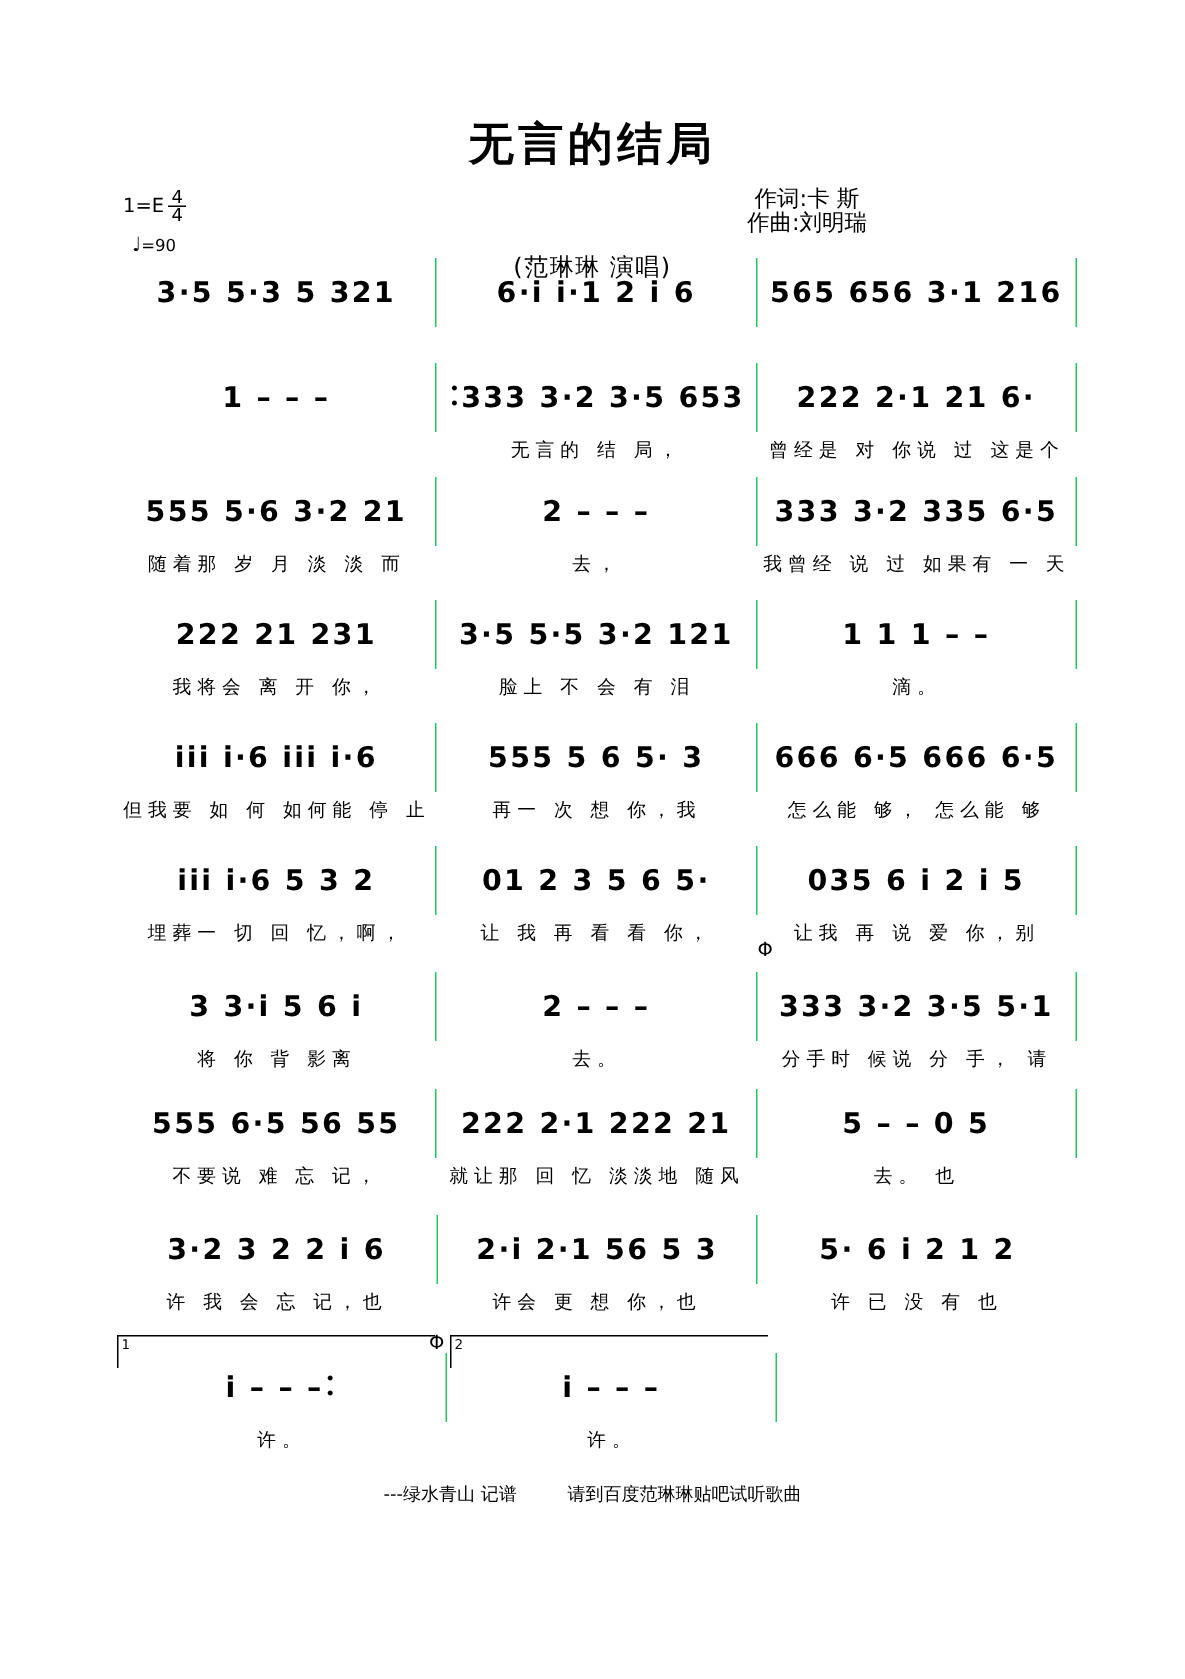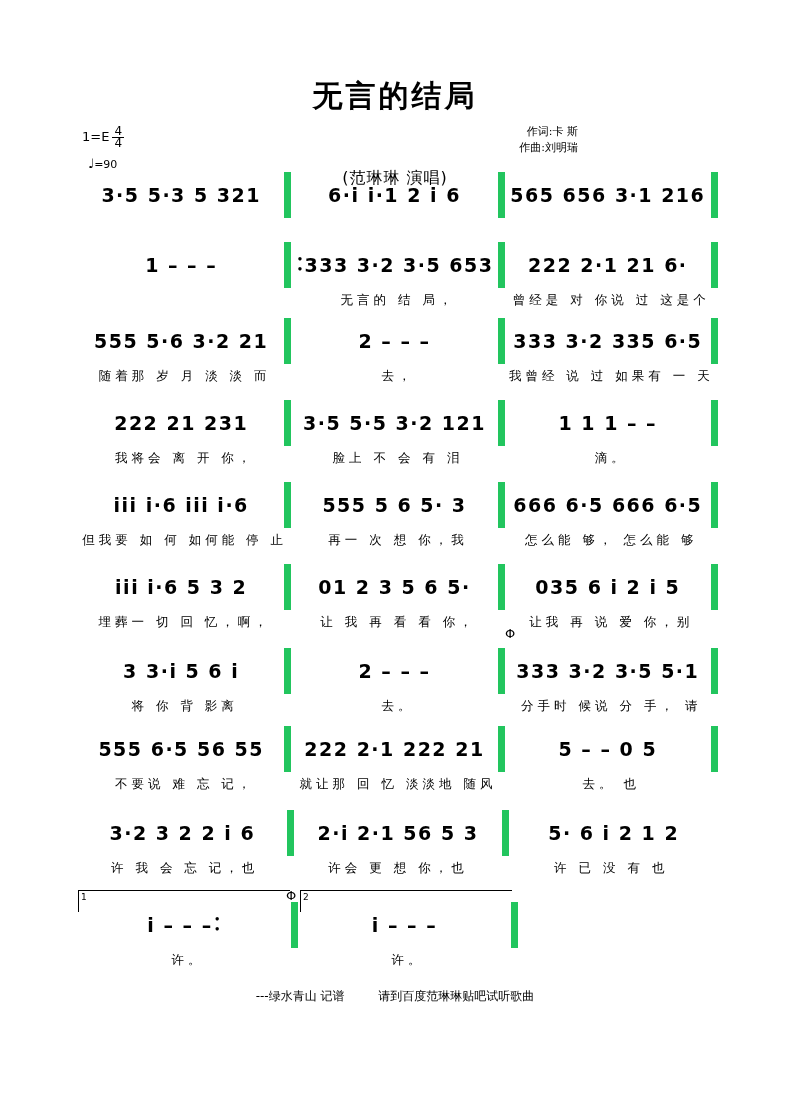--- a/index.html
+++ b/index.html
@@ -40,24 +40,24 @@
     text-align: center;
     font-size: 16px;
     font-family: "DejaVu Sans", sans-serif;
     letter-spacing: 1px;
     margin-top: 36px;
   }
   .credits {
     position: absolute;
     top: 120px;
     right: 60px;
-    font-size: 11px;
+    font-size: 15px;
     font-family: "DejaVu Sans", sans-serif;
     line-height: 16px;
-    text-align: right;
+    text-align: center;
   }
   .keysig {
     position: absolute;
     top: 122px;
     left: 82px;
     font-size: 13px;
     font-family: "DejaVu Sans", sans-serif;
   }
   .keysig .meter {
     display: inline-block;
@@ -100,21 +100,21 @@
     height: 46px;
     align-items: flex-start;
   }
   .measure {
     flex: 1 1 0;
     position: relative;
     height: 46px;
     display: flex;
     align-items: center;
     justify-content: center;
-    border-right: 7px solid #22c55e;
+    border-right: 1px solid #22c55e;
     padding: 0 4px;
     box-sizing: border-box;
   }
   .measure.nobar {
     border-right: none;
   }
   .notes {
     font-family: "DejaVu Sans", sans-serif;
     font-size: 19px;
     font-weight: 700;

